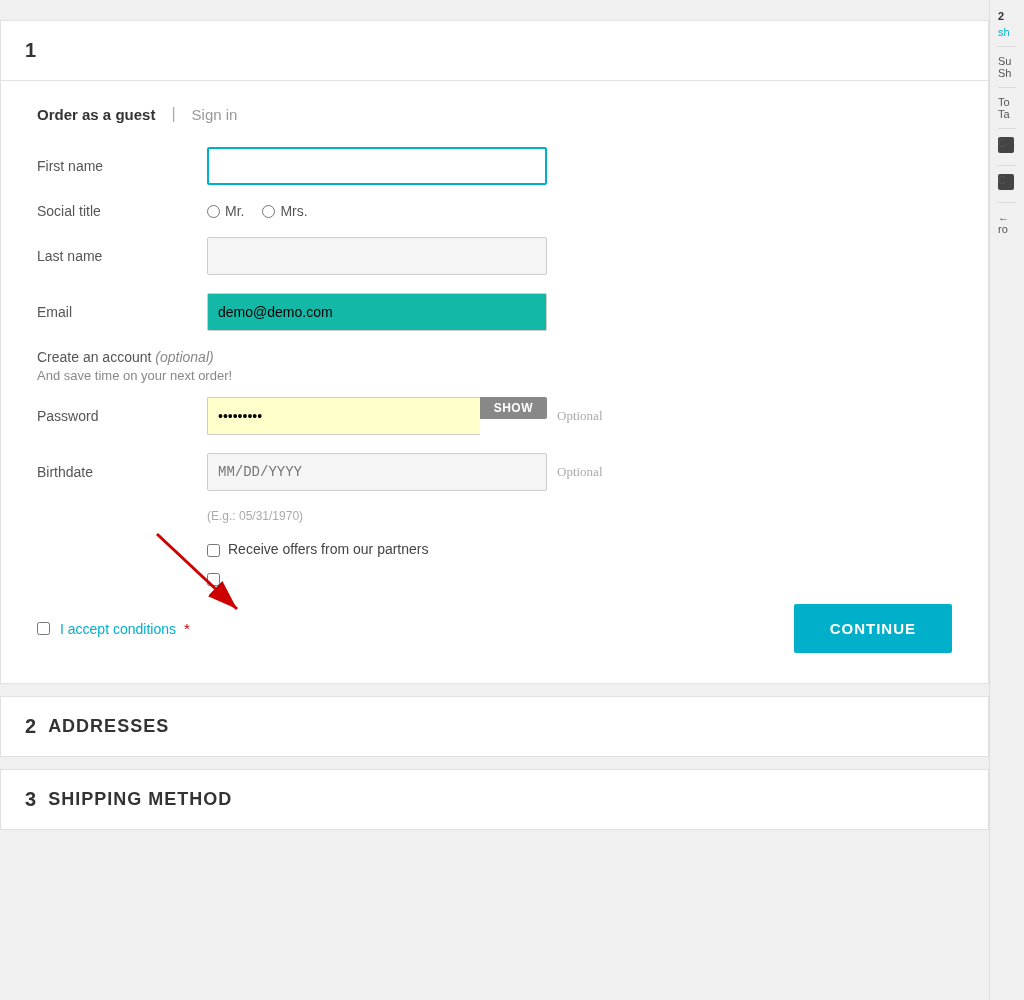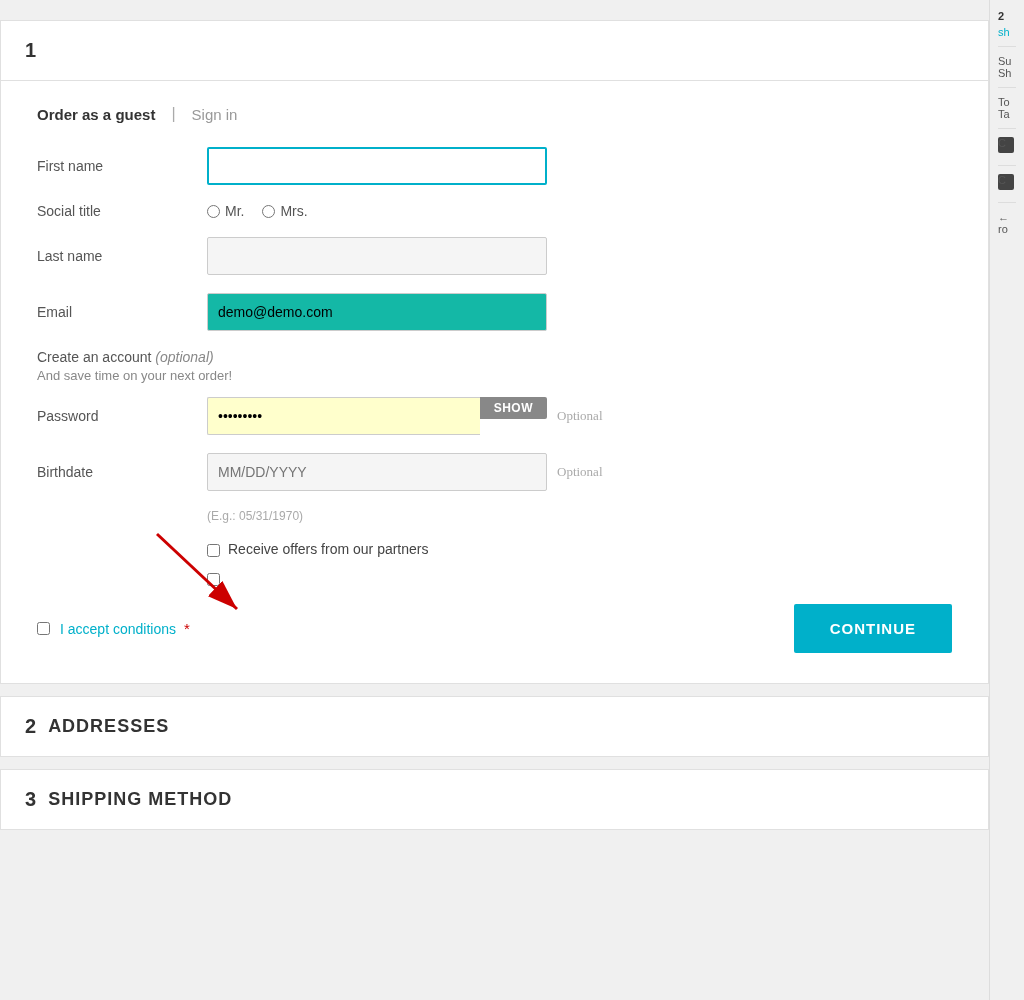--- a/index.html
+++ b/index.html
@@ -139,20 +139,21 @@
       height: 22px;
     }
     .optional-label {
       color: #aaa;
       font-size: 13px;
       margin-left: 10px;
       font-family: Liberation Serif, serif;
     }
     input[type="text"].birthdate-input {
       background: #f5f5f5;
+      font-family: Liberation Mono, monospace;
     }
     .birthdate-hint {
       color: #aaa;
       font-size: 12px;
       margin-top: 4px;
       margin-left: 170px;
     }
     .create-account-section {
       margin-bottom: 10px;
       margin-left: 0;

